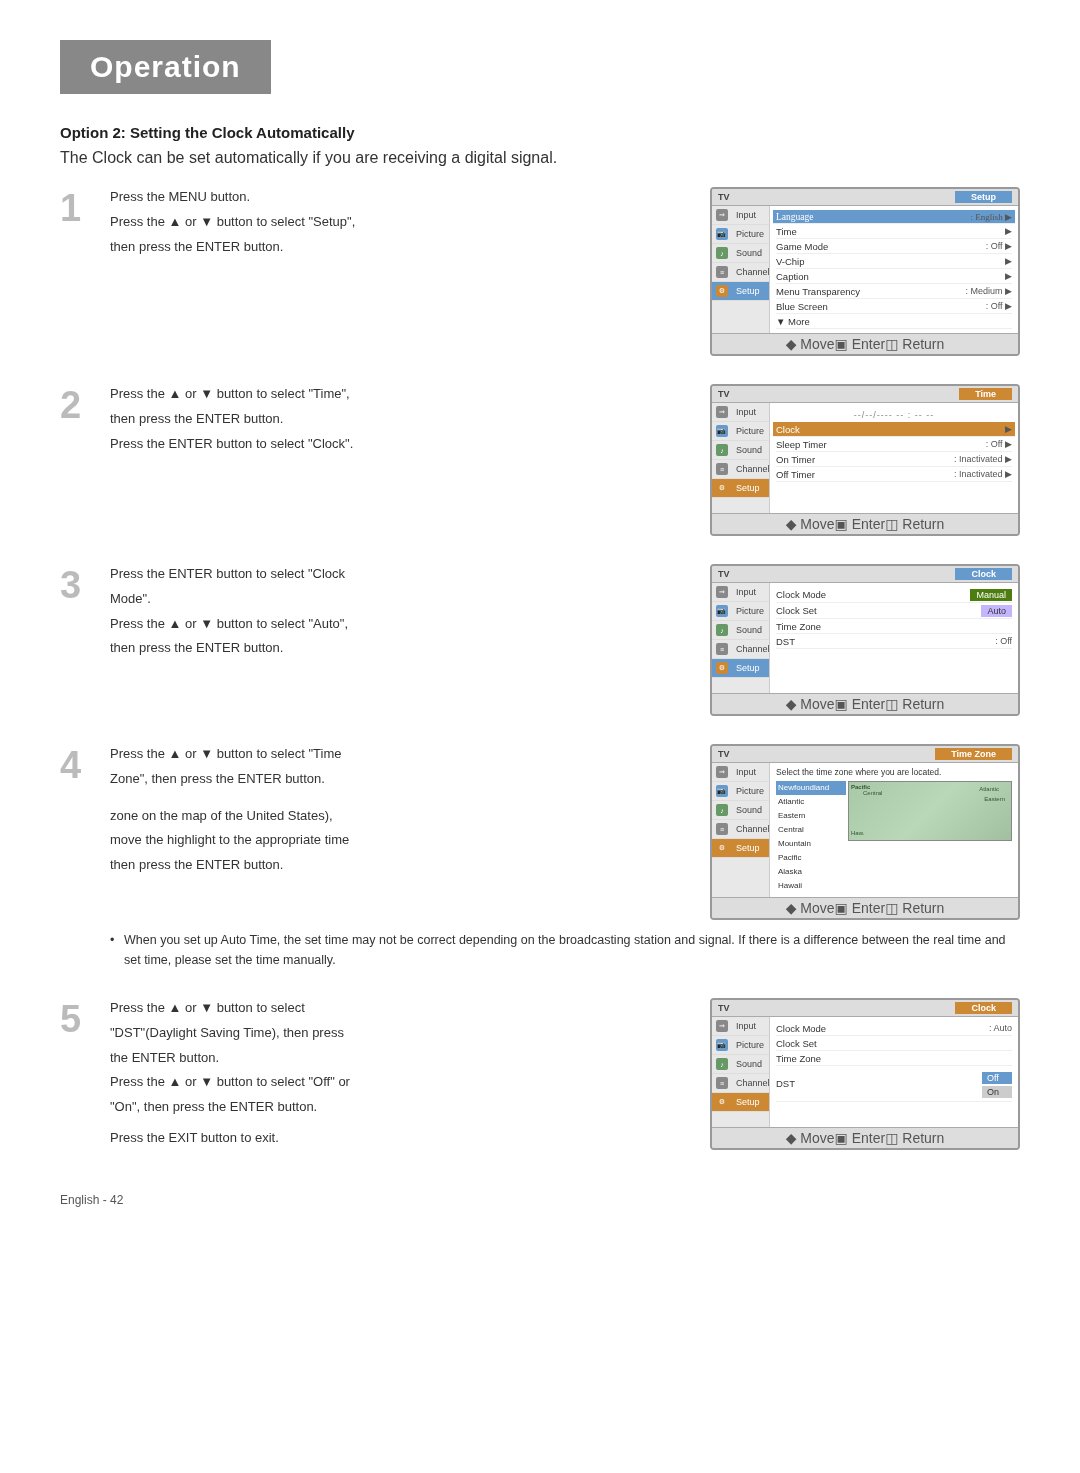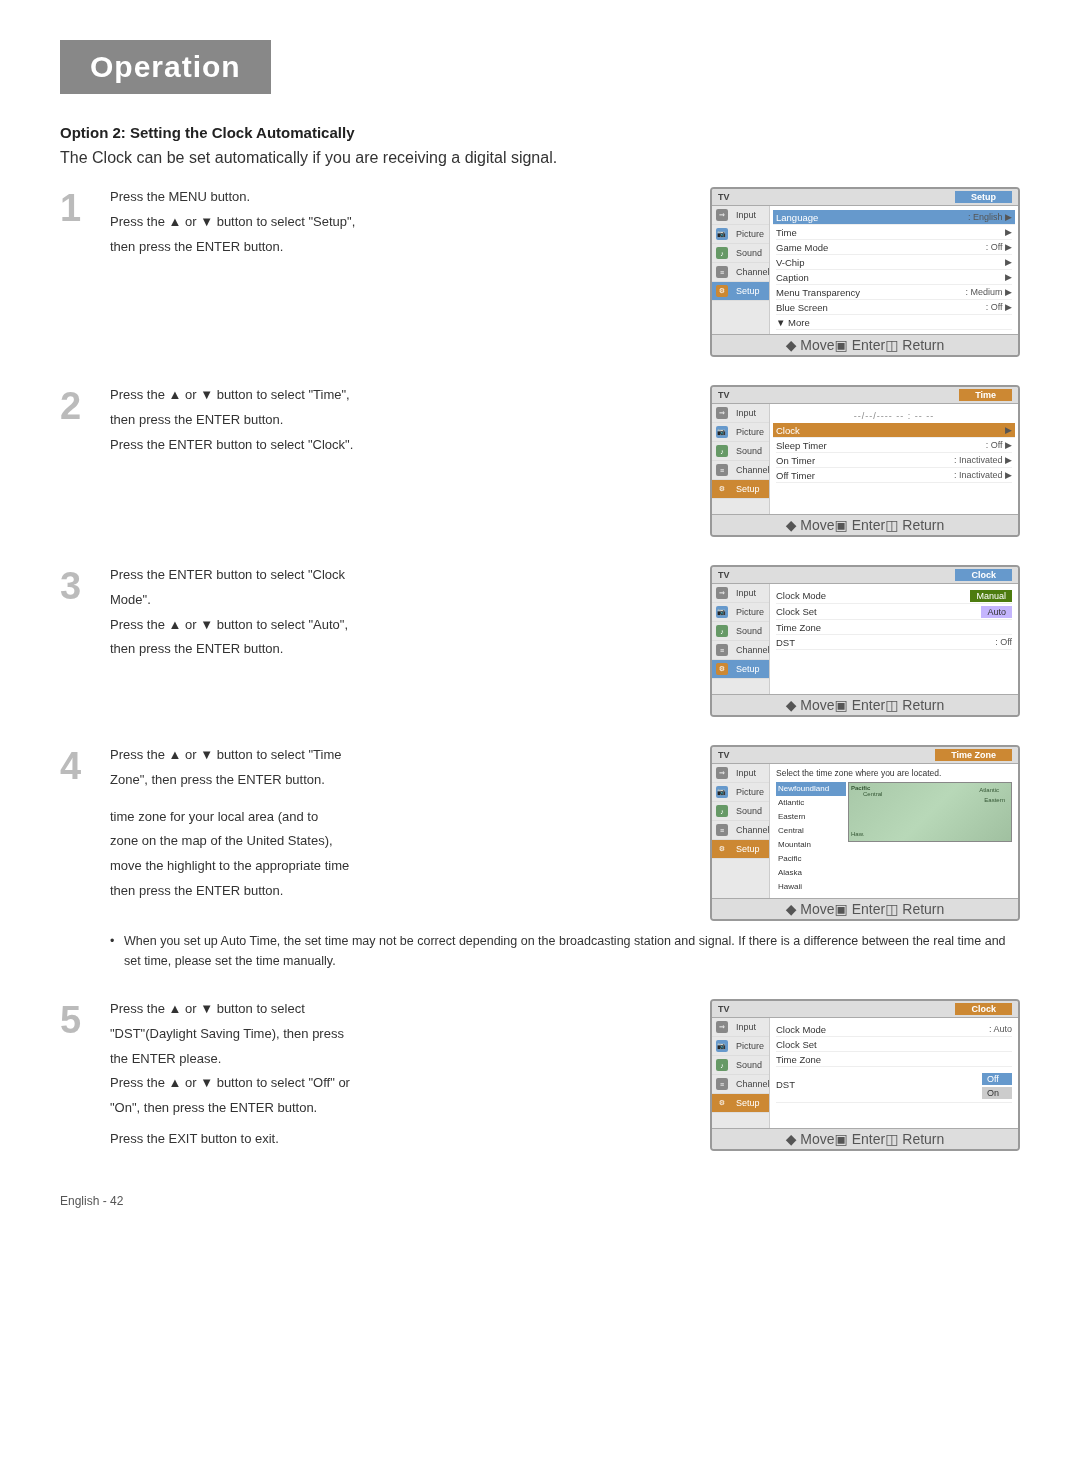--- a/index.html
+++ b/index.html
@@ -181,20 +181,21 @@
       font-size: 9.5px;
       color: #333;
       border-bottom: 1px solid #eee;
     }
 
     .tv-menu-item.highlighted {
       background: #6699cc;
       color: white;
       padding: 1.5px 3px;
       margin: 0 -3px;
+      font-family: Liberation Serif, serif;
     }
 
     .tv-menu-item.highlighted-orange {
       background: #cc8833;
       color: white;
       padding: 1.5px 3px;
       margin: 0 -3px;
     }
 
     .tv-menu-item-value {
@@ -547,21 +548,20 @@
         <div class="step-number">4</div>
         <div class="step-content">
           <div class="combined-row">
             <div class="combined-text">
               <div class="step-text">
                 <p>Press the ▲ or ▼ button to select "Time</p>
                 <p>Zone", then press the ENTER button.</p>
               </div>
               <div style="height:12px;"></div>
               <div class="step-text">
-                <p>time zone for your local area (and to</p>
                 <p>zone on the map of the United States),</p>
                 <p>move the highlight to the appropriate time</p>
                 <p>then press the ENTER button.</p>
               </div>
             </div>
             <div class="tv-screen">
     <div class="tv-top-bar">
       <span class="tv-label">TV</span>
       <span style="background:#cc8833;color:white;font-size:9px;font-weight:bold;padding:1px 16px;">Time Zone</span>
     </div>
@@ -624,21 +624,21 @@
     </div>
     <div>
       <div class="step-row">
         <div class="step-number">5</div>
         <div class="step-content">
           <div class="combined-row">
             <div class="combined-text">
               <div class="step-text">
                 <p>Press the ▲ or ▼ button to select</p>
                 <p>"DST"(Daylight Saving Time), then press</p>
-                <p>the ENTER please.</p>
+                <p>the ENTER button.</p>
                 <p>Press the ▲ or ▼ button to select "Off" or</p>
                 <p>"On", then press the ENTER button.</p>
               </div>
               <div class="step-text" style="margin-top:10px;">
                 <p style="margin-top:8px;">Press the EXIT button to exit.</p>
               </div>
             </div>
             <div class="tv-screen">
     <div class="tv-top-bar">
       <span class="tv-label">TV</span>

